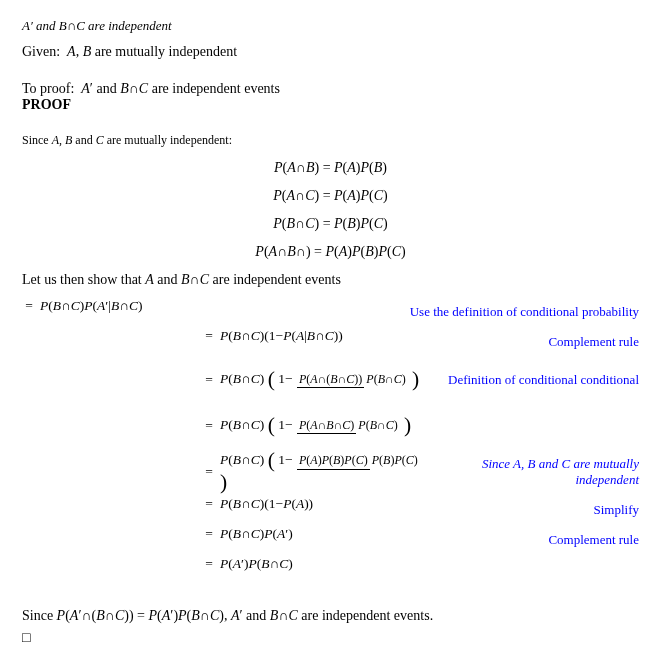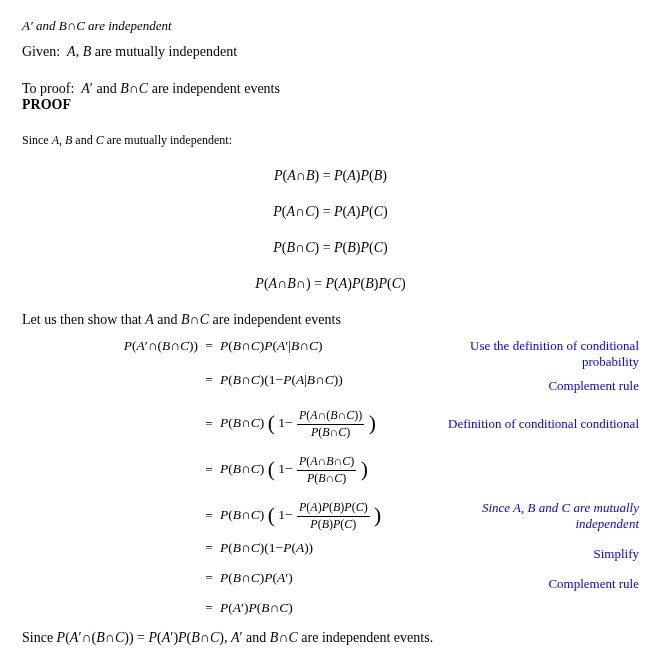--- a/index.html
+++ b/index.html
@@ -28,21 +28,21 @@
       font-weight: bold;
       font-size: 14px;
       margin-bottom: 20px;
     }
     .since-line {
       margin-bottom: 6px;
       font-size: 12px;
     }
     .eq-block {
       text-align: center;
-      margin: 20px 0;
+      margin: 12px 0;
       font-size: 14px;
     }
     .letshow-line {
       margin: 8px 0;
       font-size: 14px;
     }
     .proof-body {
       margin-top: 10px;
       font-size: 13.5px;
       position: relative;
@@ -76,42 +76,41 @@
     .proof-reason {
       color: blue;
       text-align: right;
       flex: 1;
       font-size: 13px;
       padding-left: 10px;
       align-self: center;
     }
     .frac {
       display: inline-flex;
-      flex-direction: column;
       align-items: center;
       vertical-align: middle;
       font-size: 12px;
       margin: 0 1px;
     }
     .frac-num {
       border-bottom: 1px solid #000;
       padding: 0 2px;
       line-height: 1.3;
     }
     .frac-den {
       padding: 0 2px;
       line-height: 1.3;
     }
     .big-paren {
       font-size: 1.6em;
       vertical-align: middle;
       line-height: 1;
     }
     .conclusion {
-      margin-top: 2px;
+      margin-top: 24px;
       font-size: 14px;
     }
     .qed {
       margin-top: 6px;
       font-size: 14px;
     }
     em { font-style: italic; }
   </style>
 </head>
 <body>
@@ -149,23 +148,20 @@
   <em>P</em>(<em>A</em>∩<em>B</em>∩) = <em>P</em>(<em>A</em>)<em>P</em>(<em>B</em>)<em>P</em>(<em>C</em>)
 </div>
 
 <div class="letshow-line">
   Let us then show that <em>A</em> and <em>B</em>∩<em>C</em> are independent events
 </div>
 
 <div class="proof-body">
 
   <div class="proof-row">
-    <div class="proof-lhs">
-      <em>P</em>(<em>A</em>′∩(<em>B</em>∩<em>C</em>))
-    </div>
     <div class="proof-eq">=</div>
     <div class="proof-rhs">
       <em>P</em>(<em>B</em>∩<em>C</em>)<em>P</em>(<em>A</em>′|<em>B</em>∩<em>C</em>)
     </div>
     <div class="proof-reason">
       Use the definition of conditional probability
     </div>
   </div>
 
   <div class="proof-row">

